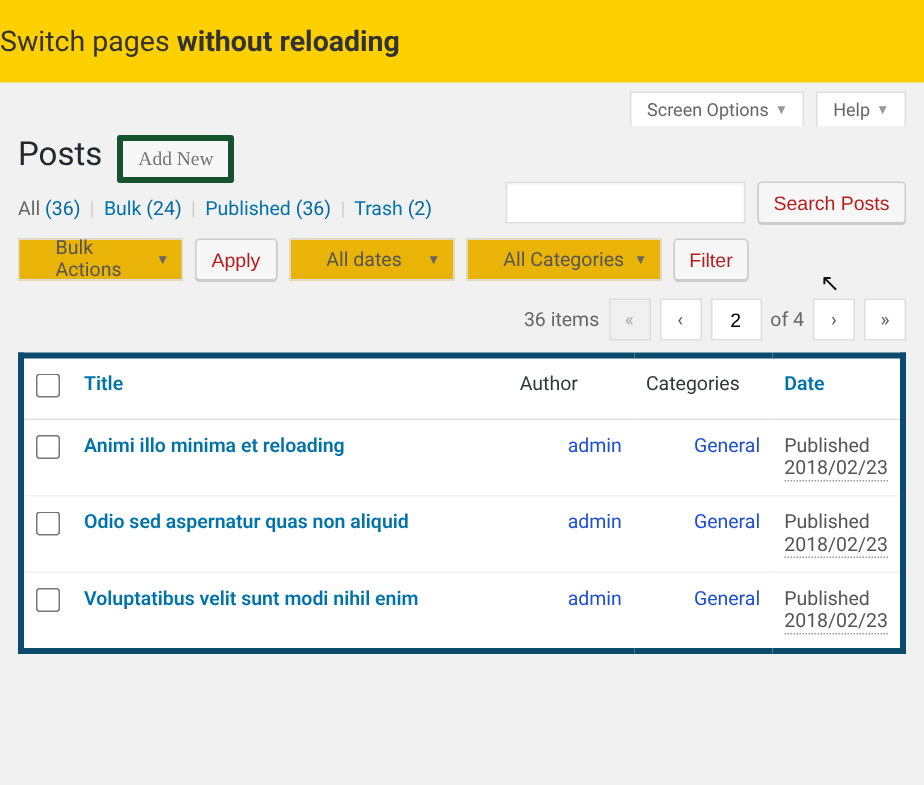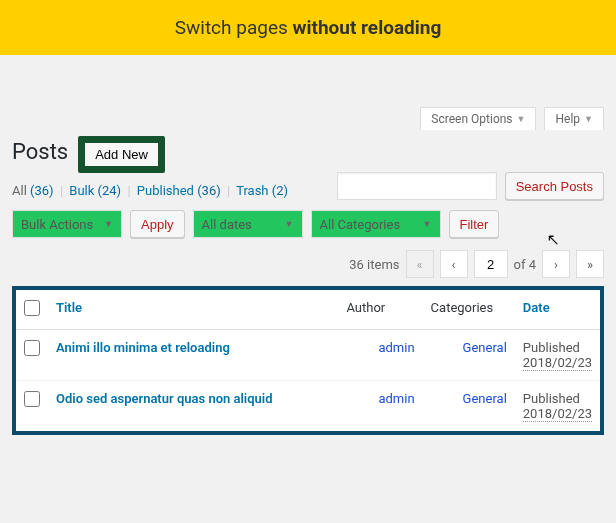--- a/index.html
+++ b/index.html
@@ -1,33 +1,33 @@
 <!DOCTYPE html>
 <html><head>
 <meta charset="utf-8">
 <style>
 * { box-sizing: border-box; margin: 0; padding: 0; }
 body { font-family: -apple-system, BlinkMacSystemFont, "Segoe UI", Roboto, sans-serif; font-size: 13px; color: #444; background: #f1f1f1; width: 616px; }
-.banner { background: #ffd000; color: #333; text-align: center; padding: 16px 0; font-size: 19px; }
+.banner { background: #ffd000; color: #333; padding: 16px 0; font-size: 19px; }
 .banner .bold { font-weight: 700; }
-.top-tabs { display: flex; justify-content: flex-end; gap: 8px; padding: 6px 12px 0 12px; margin-top: 46px; }
+.top-tabs { display: flex; justify-content: flex-end; gap: 8px; padding: 6px 12px 0 12px; }
 .top-tab { background: #fff; border: 1px solid #ddd; border-bottom: none; padding: 4px 10px; font-size: 12px; color: #666; cursor: pointer; display: flex; align-items: center; gap: 4px; }
 .tri { font-size: 9px; color: #999; }
 .header-row { display: flex; align-items: baseline; gap: 10px; padding: 6px 12px 10px 12px; }
 .page-title { font-size: 22px; font-weight: 400; color: #23282d; }
-.add-new { border: 7px solid #14532d; color: #000000; background: #f7f7f7; padding: 4px 10px; font-size: 13px; cursor: pointer; border-radius: 2px; }
+.add-new { border: 4px solid #14532d; color: #737373; background: #f7f7f7; padding: 4px 10px; font-size: 13px; cursor: pointer; border-radius: 2px; font-family: Liberation Serif, serif; }
 .subsubsub { padding: 0 12px 8px 12px; font-size: 13px; color: #666; }
 .subsubsub a { color: #0073aa; text-decoration: none; }
 .subsubsub .sep { color: #ccc; margin: 0 3px; }
 .subsubsub .count { color: #0369a1; }
 .search-row { display: flex; justify-content: flex-end; gap: 8px; padding: 0 12px 10px 12px; margin-top: -34px; }
 .search-input { width: 160px; height: 28px; border: 1px solid #ddd; background: #fff; padding: 0 6px; box-shadow: inset 0 1px 2px rgba(0,0,0,.07); }
 .btn { background: #f7f7f7; border: 1px solid #ccc; color: #b91c1c; padding: 0 10px; height: 28px; font-size: 13px; cursor: pointer; border-radius: 3px; box-shadow: 0 1px 0 #ccc; }
 .filters-row { display: flex; align-items: center; gap: 8px; padding: 0 12px 8px 12px; flex-wrap: wrap; }
-.sel { background: #22c55e; border: 1px solid #ddd; height: 28px; padding: 0 22px 0 8px; font-size: 13px; color: #555; position: relative; cursor: pointer; display: inline-flex; align-items: center; }
+.sel { background: #eab308; border: 1px solid #ddd; height: 28px; padding: 0 22px 0 24px; font-size: 13px; color: #555; position: relative; cursor: pointer; display: inline-flex; align-items: center; }
 .sel::after { content: "▼"; position: absolute; right: 8px; font-size: 9px; color: #666; }
 .tablenav { display: flex; justify-content: flex-end; align-items: center; gap: 6px; padding: 4px 12px 8px 12px; font-size: 13px; color: #666; position: relative; }
 .pg-btn { width: 28px; height: 28px; display: inline-flex; align-items: center; justify-content: center; border: 1px solid #ddd; background: #fff; color: #555; cursor: pointer; font-size: 13px; }
 .pg-btn.disabled { background: #f0f0f0; color: #aaa; cursor: default; }
 .pg-input { width: 34px; height: 28px; border: 1px solid #ddd; text-align: center; font-size: 13px; }
 .cursor { position: absolute; font-size: 16px; color: #111; }
 table { width: calc(100% - 24px); margin: 0 12px; border-collapse: collapse; background: #fff; border: 4px solid #0c4a6e; }
 th, td { text-align: left; padding: 10px 8px; vertical-align: top; font-size: 13px; }
 th { border-bottom: 1px solid #e1e1e1; color: #32373c; font-weight: 400; }
 th a, td a { color: #0073aa; text-decoration: none; }
@@ -118,14 +118,21 @@
         <td class="cat-col"><a href="#">General</a></td>
         <td class="date-col"><span class="pub">Published</span><br><span class="date">2018/02/23</span></td>
       </tr>
       <tr>
         <td class="cb-col"><input type="checkbox" style=""></td>
         <td class="title-col"><a href="#">Odio sed aspernatur quas non aliquid</a></td>
         <td class="auth-col"><a href="#">admin</a></td>
         <td class="cat-col"><a href="#">General</a></td>
         <td class="date-col"><span class="pub">Published</span><br><span class="date">2018/02/23</span></td>
       </tr>
+      <tr>
+        <td class="cb-col"><input type="checkbox" style=""></td>
+        <td class="title-col"><a href="#">Voluptatibus velit sunt modi nihil enim</a></td>
+        <td class="auth-col"><a href="#">admin</a></td>
+        <td class="cat-col"><a href="#">General</a></td>
+        <td class="date-col"><span class="pub">Published</span><br><span class="date">2018/02/23</span></td>
+      </tr>
     </tbody>
 </table>
 
 </body></html>

